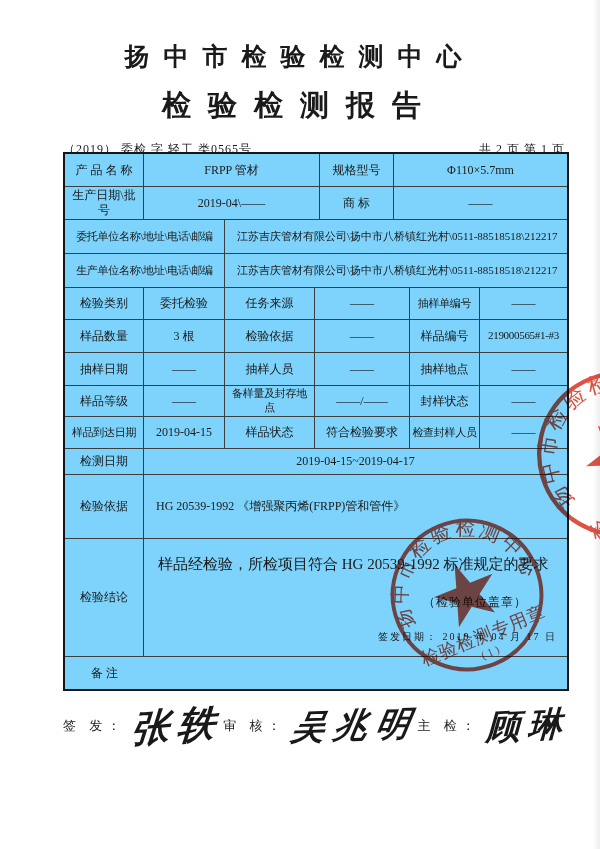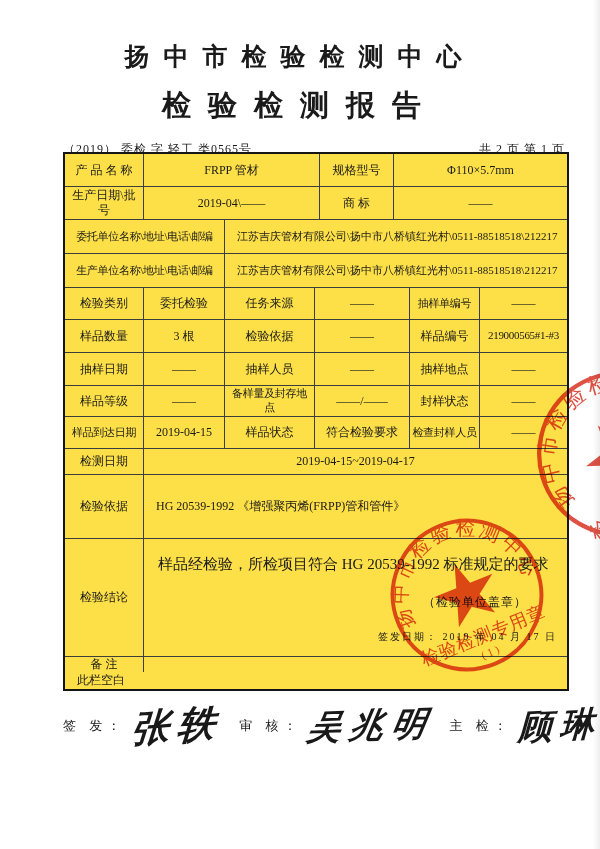--- a/index.html
+++ b/index.html
@@ -7,21 +7,21 @@
         overflow:hidden;font-family:"Liberation Serif","DejaVu Serif",serif;color:#1a1a1a;}
   .scan-edge{position:absolute;right:0;top:0;width:7px;height:100%;
         background:linear-gradient(to right,rgba(0,0,0,0),rgba(0,0,0,0.07));pointer-events:none;}
 
   .org-title{text-align:center;padding-top:40px;font-size:25px;font-weight:bold;letter-spacing:14px;}
   .report-title{text-align:center;margin-top:13px;font-size:29px;font-weight:bold;letter-spacing:17px;}
   .ref-row{display:flex;justify-content:space-between;align-items:flex-end;
            margin:15px 35px 0 63px;font-size:12px;letter-spacing:1px;}
 
   .report-table{position:absolute;left:63px;top:152px;width:502px;border:2px solid #151515;
-                background:#fde047;}
+                background:#7dd3fc;}
   .tr{display:flex;border-bottom:1px solid #3d3d3d;box-sizing:border-box;}
   .tr:last-child{border-bottom:none;flex-direction:column;}
   .td{box-sizing:border-box;display:flex;align-items:center;justify-content:center;
       border-right:1px solid #3d3d3d;font-size:12px;padding:0 2px;overflow:hidden;
       text-align:center;line-height:1.25;}
   .td:last-child{border-right:none;flex:1;}
   .w1{width:79px;} .w2{width:81px;} .w3{width:90px;} .w4{width:95px;} .w5{width:70px;}
   .wa{width:79px;} .wb{width:176px;} .wc{width:74px;}
   .we{width:160px;}
   .left{justify-content:flex-start;text-align:left;padding-left:12px;}
@@ -35,21 +35,21 @@
   .seal-note{position:absolute;right:40px;bottom:46px;font-size:12px;letter-spacing:1px;}
   .issue-date{position:absolute;right:10px;bottom:13px;font-size:10px;letter-spacing:2px;}
 
   .stamp{position:absolute;mix-blend-mode:multiply;opacity:.88;pointer-events:none;}
   .stamp-main{left:388px;top:516px;width:158px;height:158px;transform:rotate(-22deg);}
   .stamp-edge{left:534px;top:368px;width:172px;height:172px;transform:rotate(-38deg);}
   .stamp svg{width:100%;height:100%;}
   .stamp text{font-family:"Liberation Serif","DejaVu Serif",serif;fill:#d93a2b;}
 
   .signature-row{position:absolute;left:63px;top:692px;width:502px;display:flex;
-                 justify-content:space-between;align-items:center;height:68px;gap:16px;}
+                 justify-content:space-between;align-items:center;height:68px;}
   .sig-group{display:flex;align-items:center;}
   .sig-label{font-size:13px;letter-spacing:5px;white-space:nowrap;}
   .sig-name{font-size:38px;font-weight:bold;font-style:italic;color:#191919;
             letter-spacing:8px;white-space:nowrap;transform:rotate(-4deg) skewX(-8deg);
             margin-left:6px;line-height:1;}
   .sig-group:nth-child(2) .sig-name{transform:rotate(-2deg) skewX(-12deg);font-size:34px;}
   .sig-group:nth-child(3) .sig-name{transform:rotate(-3deg) skewX(-5deg);font-size:34px;}
 </style>
 </head>
 <body>
@@ -137,21 +137,20 @@
     <div class="tr h118">
       <div class="td w1">检验结论</div>
       <div class="td conclusion-cell">
         <div class="conclusion-text">样品经检验，所检项目符合 HG 20539-1992 标准规定的要求</div>
         <div class="seal-note">（检验单位盖章）</div>
         <div class="issue-date">签发日期： 2019 年 04 月 17 日</div>
       </div>
     </div>
     <div class="tr h32">
       <div class="td w1">备    注</div>
-      <div class="td left">此栏空白</div>
     </div>
   </div>
 
   <div class="stamp stamp-main">
     <svg viewBox="0 0 200 200">
       <circle cx="100" cy="100" r="94" fill="none" stroke="#d93a2b" stroke-width="5"></circle>
       <path id="arc-main" d="M 34.2,138 A 76,76 0 1 1 165.8,138" fill="none"></path>
       <text font-size="25" letter-spacing="4">
         <textPath href="#arc-main" startOffset="50%" text-anchor="middle">扬中市检验检测中心</textPath>
       </text>

